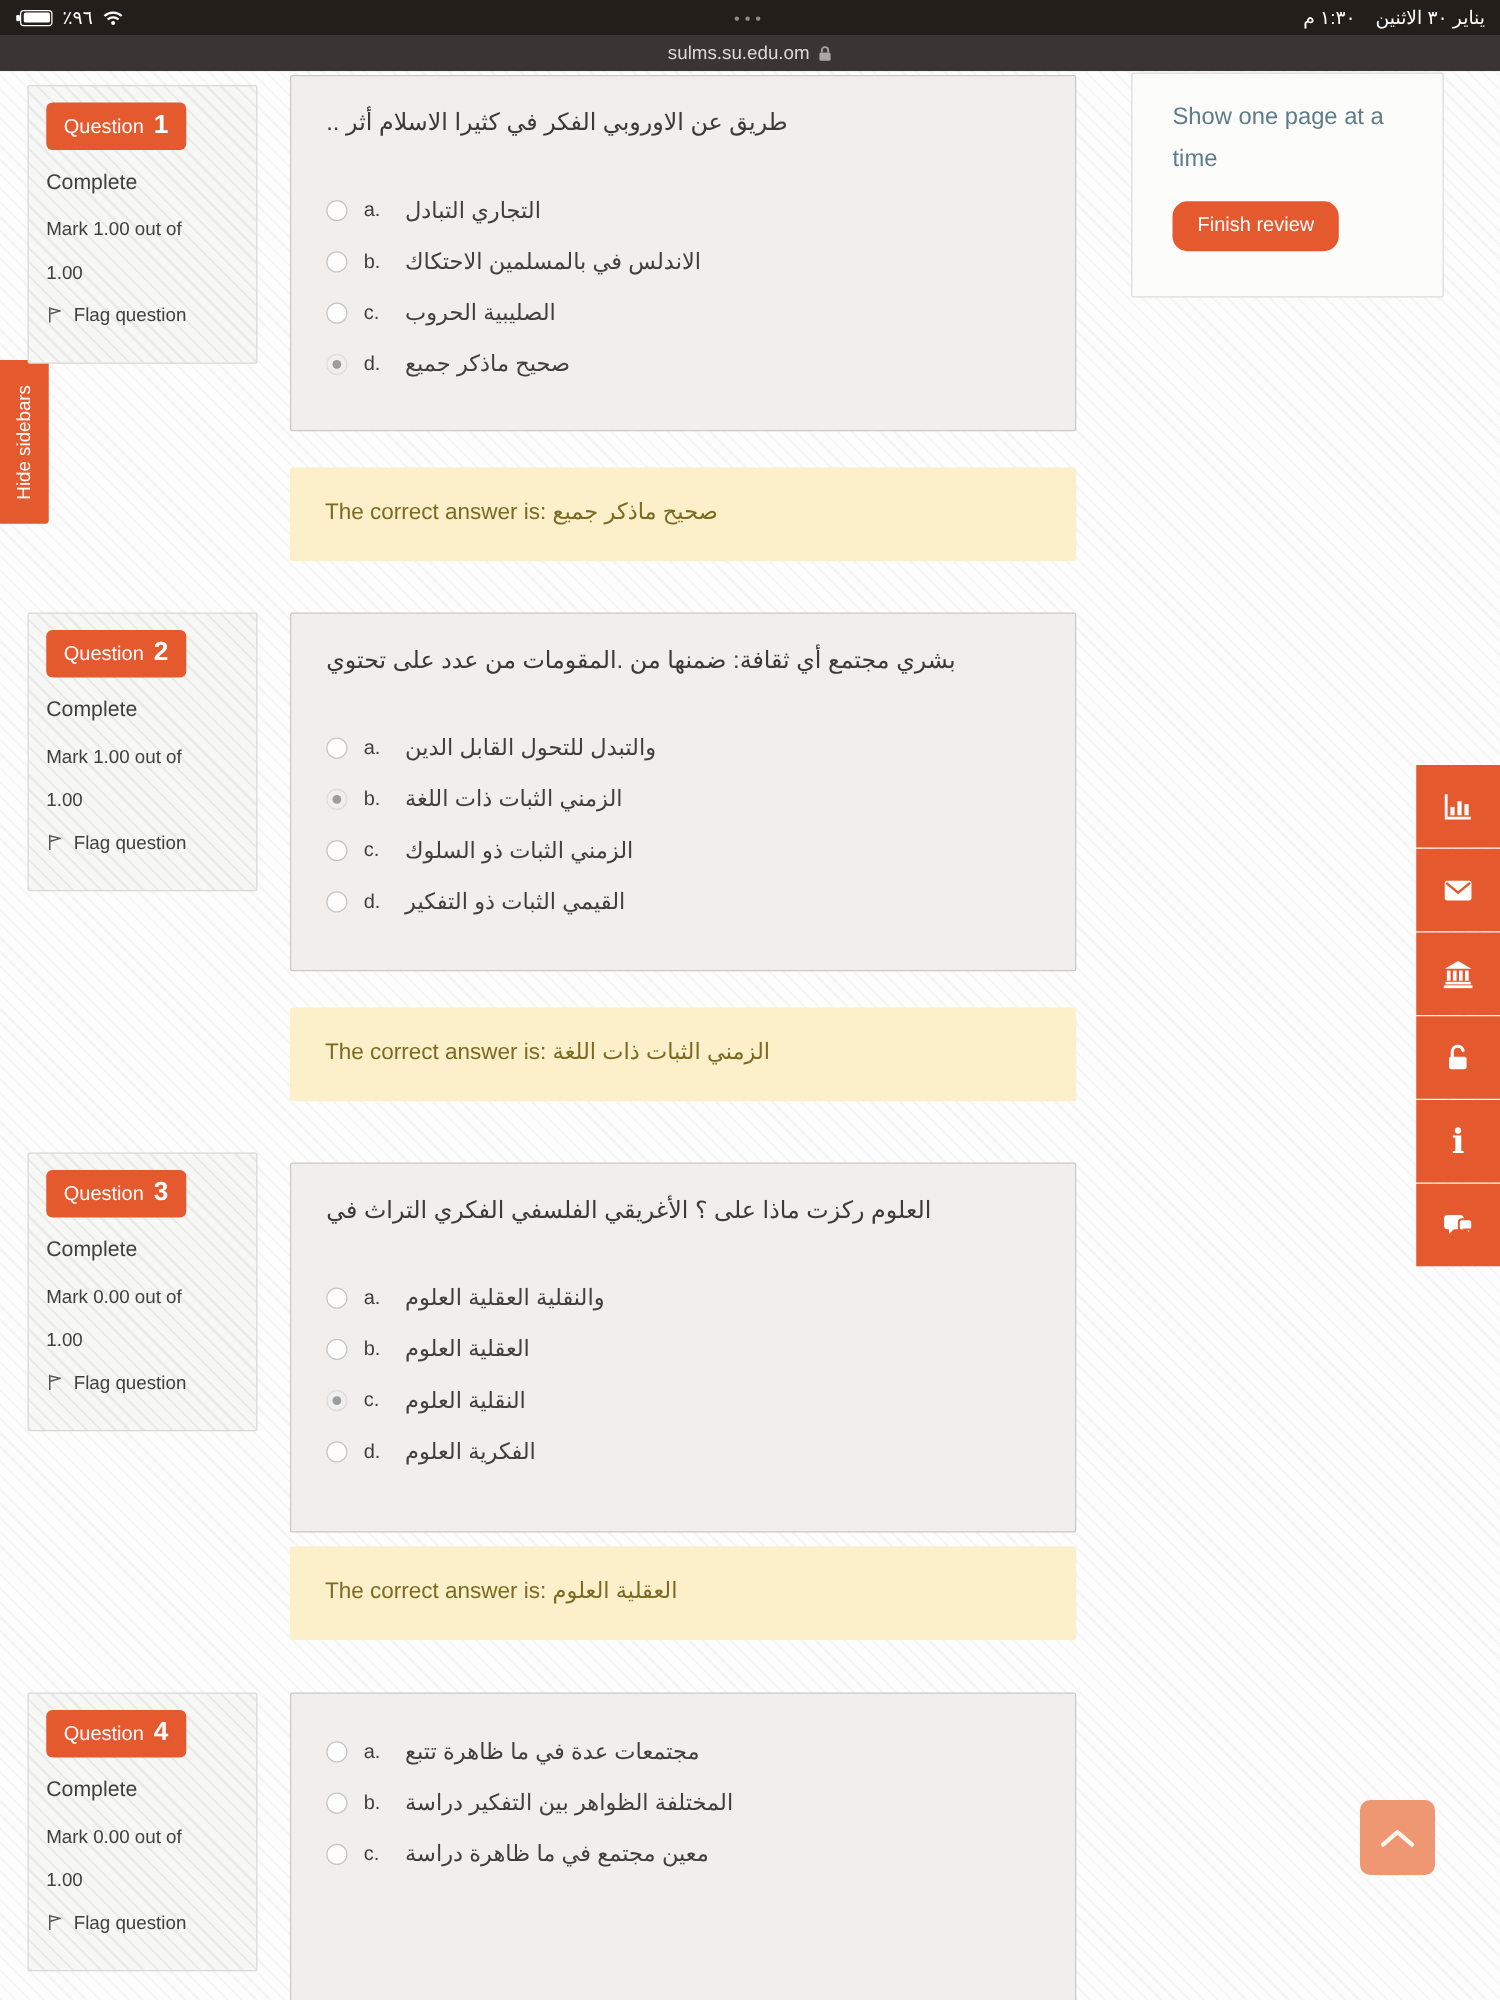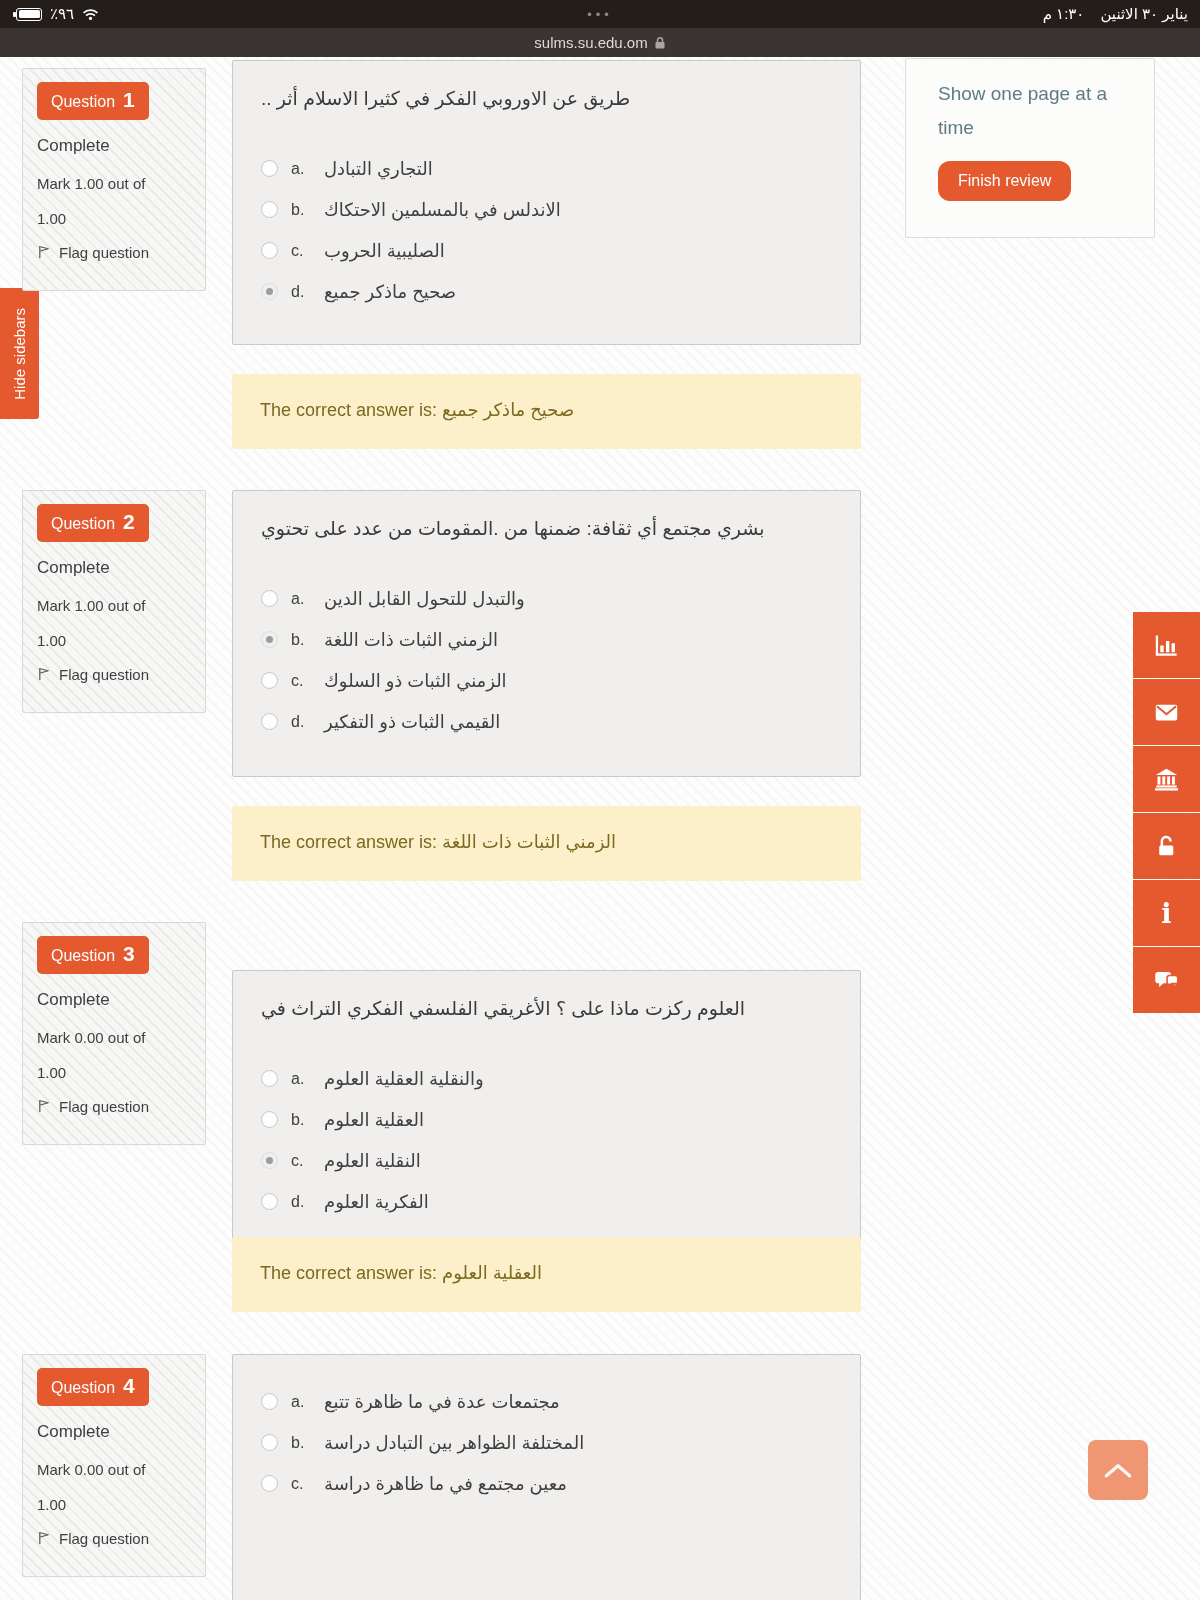--- a/index.html
+++ b/index.html
@@ -228,21 +228,21 @@
     <div class="qmark">Mark 0.00 out of 1.00</div>
     <div class="qflag">
       <svg width="15" height="15" viewBox="0 0 16 16">
         <path d="M3 2 V15" stroke="#555" stroke-width="1.3" fill="none"></path>
         <path d="M3.5 3 L12 5 L3.5 7.5" stroke="#555" stroke-width="1.2" fill="none" stroke-linejoin="round"></path>
       </svg>
       <span>Flag question</span>
     </div>
   </div>
 
-  <div class="q-content" style="top:873px;height:296px;margin-top:40px;">
+  <div class="q-content" style="top:873px;height:296px;">
     <div class="stem">العلوم ركزت ماذا على ؟ الأغريقي الفلسفي الفكري التراث في</div>
     <div class="opt">
       <span class="radio"></span>
       <span class="letter">a.</span>
       <span class="opt-text">والنقلية العقلية العلوم</span>
     </div>
     <div class="opt">
       <span class="radio"></span>
       <span class="letter">b.</span>
       <span class="opt-text">العقلية العلوم</span>
@@ -281,21 +281,21 @@
 
   <div class="q-content" style="top:1297px;height:300px;">
     <div class="opt">
       <span class="radio"></span>
       <span class="letter">a.</span>
       <span class="opt-text">مجتمعات عدة في ما ظاهرة تتبع</span>
     </div>
     <div class="opt">
       <span class="radio"></span>
       <span class="letter">b.</span>
-      <span class="opt-text">المختلفة الظواهر بين التبادل دراسة</span>
+      <span class="opt-text">المختلفة الظواهر بين التفكير دراسة</span>
     </div>
     <div class="opt">
       <span class="radio"></span>
       <span class="letter">c.</span>
       <span class="opt-text">معين مجتمع في ما ظاهرة دراسة</span>
     </div>
   </div>
 
   <div class="icon-rail">
     <div class="rail-btn">

